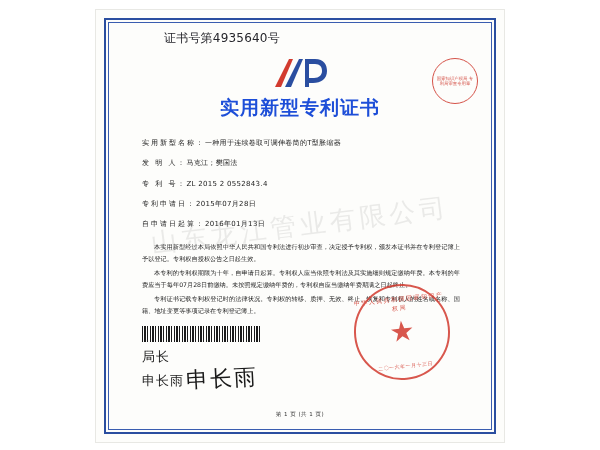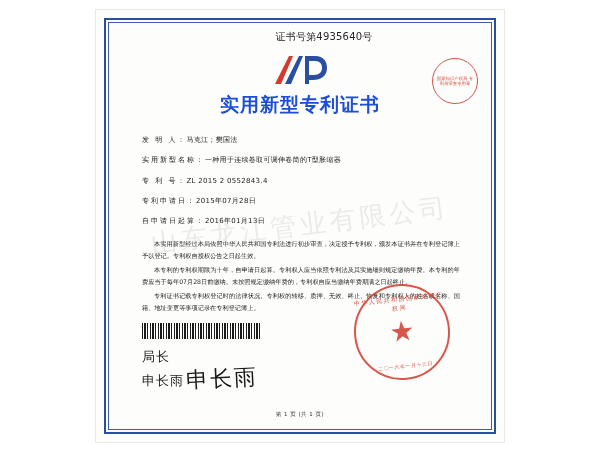--- a/index.html
+++ b/index.html
@@ -51,26 +51,25 @@
   .content {
     position: absolute;
     left: 20px;
     top: 18px;
     right: 20px;
     bottom: 18px;
     color: #1d1d1d;
   }
 
   .cert-no {
-    font-size: 10px;
+    font-size: 12px;
     letter-spacing: 0.2px;
     color: #26262c;
     margin-left: 48px;
     margin-top: 2px;
-    text-align: center;
   }
 
   
   .logo-row {
     position: relative;
     height: 44px;
     margin-top: 6px;
   }
   .logo {
     position: absolute;
@@ -261,24 +260,24 @@
       </div>
 
       <div class="title">实用新型专利证书</div>
 
       <div class="stamp-top">国家知识产权局 专利局审查专用章</div>
 
       <div class="watermark">山东龙江管业有限公司</div>
 
       <div class="fields">
         <div class="field">
+          <span class="lbl">实用新型名称：</span><span class="val">一种用于连续卷取可调伸卷筒的T型胀缩器</span>
+        </div>
+        <div class="field">
           <span class="lbl">发  明  人：</span><span class="val">马克江；樊国法</span>
-        </div>
-        <div class="field">
-          <span class="lbl">实用新型名称：</span><span class="val">一种用于连续卷取可调伸卷筒的T型胀缩器</span>
         </div>
         <div class="field">
           <span class="lbl">专  利  号：</span><span class="val">ZL 2015 2 0552843.4</span>
         </div>
         <div class="field">
           <span class="lbl">专利申请日：</span><span class="val">2015年07月28日</span>
         </div>
         <div class="field">
           <span class="lbl">自申请日起算：</span><span class="val">2016年01月13日</span>
         </div>

